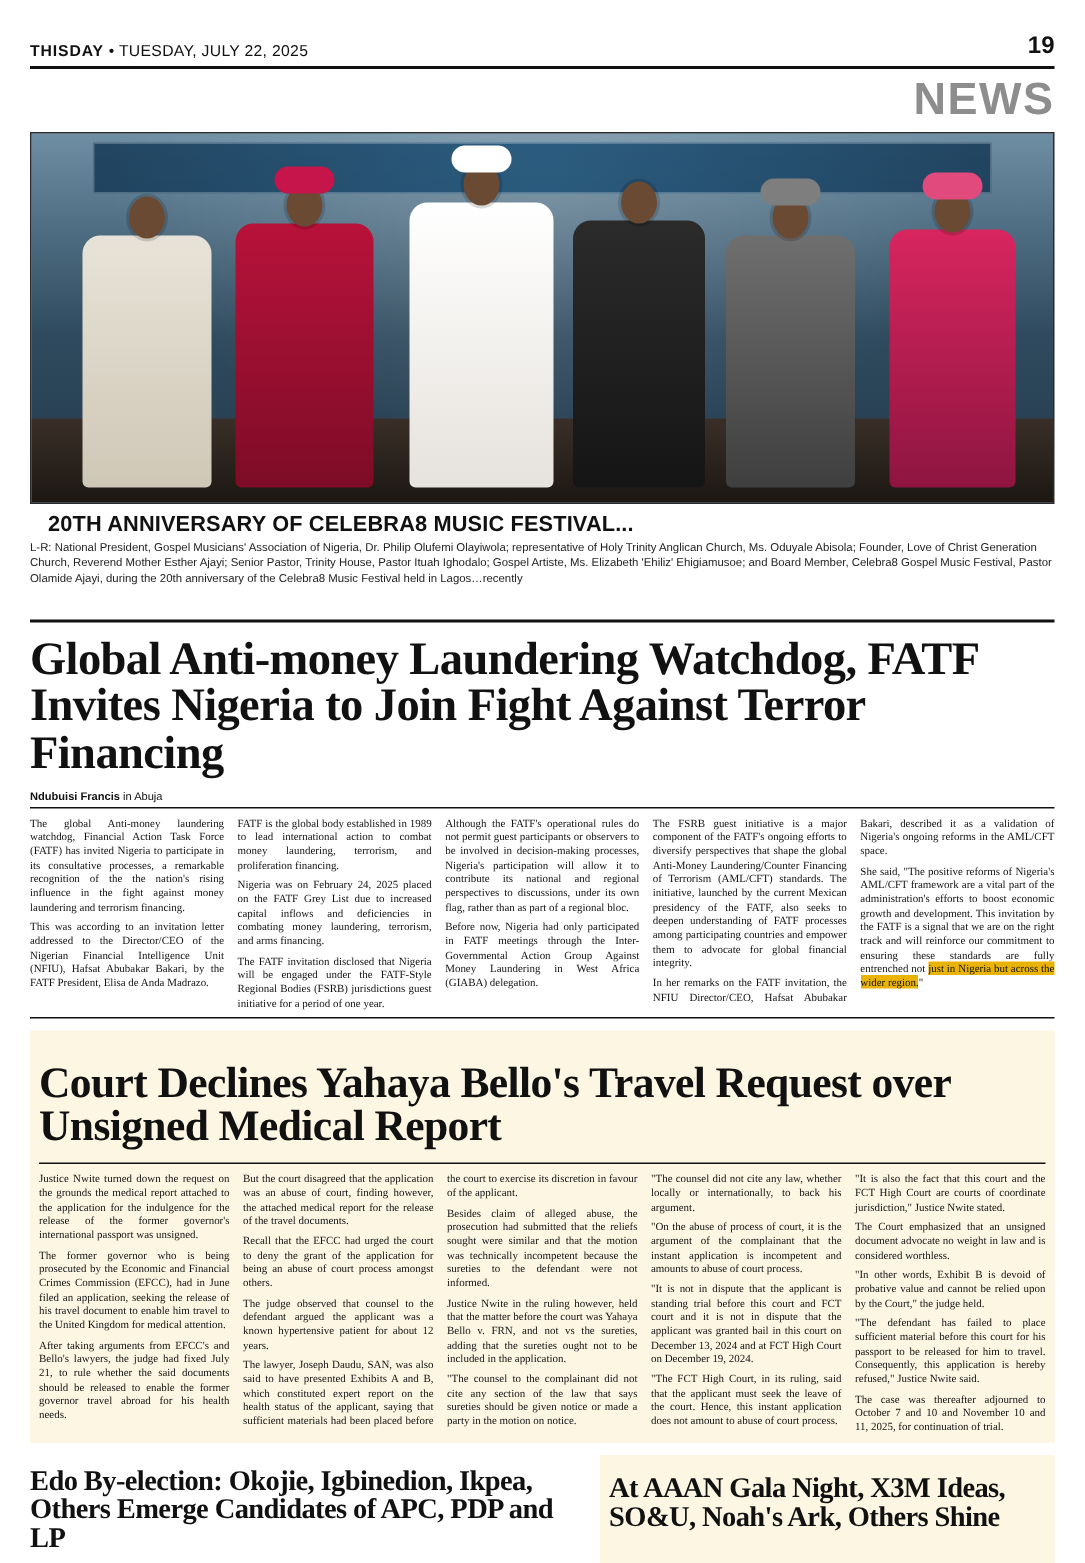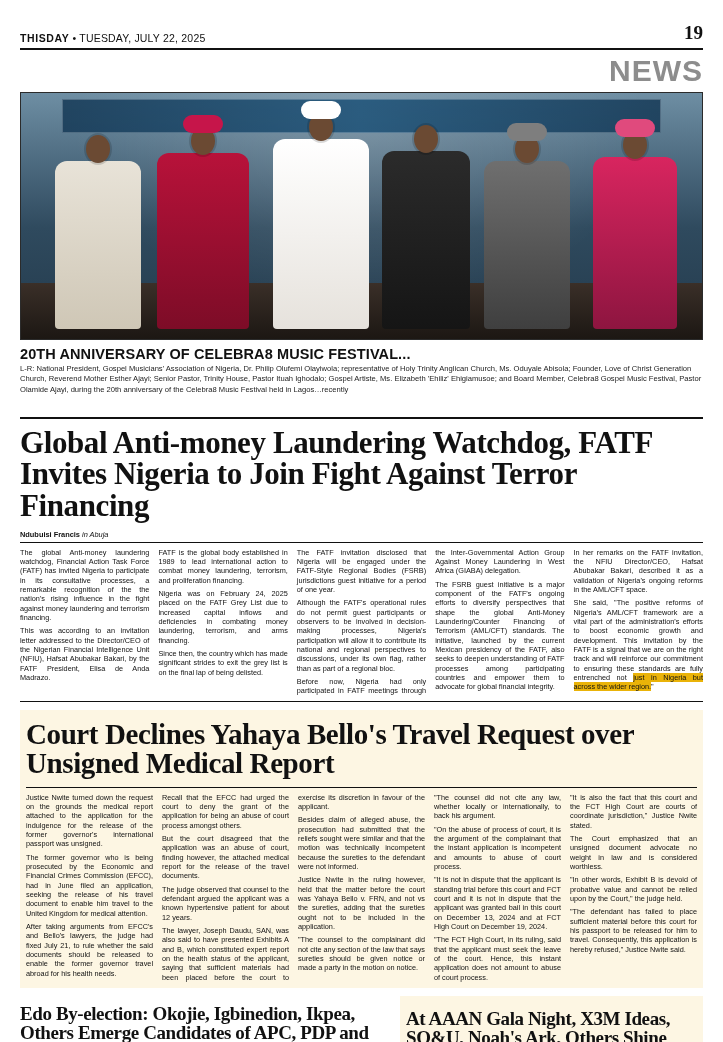--- a/index.html
+++ b/index.html
@@ -13,21 +13,21 @@
   }
   .page { width:723px; height:1042px; padding: 22px 20px 8px 20px; position:relative;border-radius:22px; }
 
   
   .masthead {
     display:flex; align-items:flex-end; justify-content:space-between;
     border-bottom: 2px solid #111; padding-bottom:4px;
   }
   .masthead-left { font-family:"Liberation Sans", sans-serif; font-size:10.5px; letter-spacing:.2px; }
   .masthead-left .brand { font-weight:bold; letter-spacing:.6px; }
-  .masthead-right { font-family:Liberation Serif, serif; font-weight:bold; font-size:19px; }
+  .masthead-right { font-family:Liberation Sans, sans-serif; font-weight:bold; font-size:16px; }
 
   .section-label {
     text-align:right;
     font-family:"Liberation Sans", sans-serif;
     font-weight:bold;
     font-size:30px;
     letter-spacing:1px;
     color:#8d8d8d;
     line-height:1;
     margin-top:6px;
@@ -65,21 +65,21 @@
     width:24px; height:28px; border-radius:50%; background:#6b4a33;
     box-shadow: 0 0 0 2px rgba(0,0,0,.15);
   }
   .figure .hat {
     position:absolute; top:-38px; left:50%; transform:translateX(-50%);
     width:40px; height:18px; border-radius:10px;
   }
   .caption-head {
     font-family:"Liberation Sans", sans-serif;
     font-weight:bold; font-size:14.5px; letter-spacing:.1px;
-    margin:6px 0 2px 0;
+    margin:6px 0 2px 12px;
   }
   .caption-body {
     font-family:"Liberation Sans", sans-serif;
     font-size:7.6px; line-height:1.35; color:#222;
     padding-bottom:22px; border-bottom:2px solid #111;
   }
 
   
   .headline {
     font-family:"Liberation Serif", serif;
@@ -88,35 +88,35 @@
   }
   .h-main { font-size:31px; }
   .h-court { font-size:29px; }
   .h-sub { font-size:19px; }
   .h-mid { font-size:19px; }
 
   .byline {
     font-family:"Liberation Sans", sans-serif;
     font-size:7.4px; font-weight:bold; margin-bottom:3px;
   }
-  .byline .loc { font-weight:normal; font-style:italic; }
+  .byline .loc { font-weight:normal; }
 
   .cols { column-gap:9px; }
   .cols p {
     margin:0 0 4px 0;
-    font-family:Liberation Sans, sans-serif;
+    font-family:Liberation Serif, serif;
     font-size:7.3px; line-height:1.28;
     text-align:justify;
     -webkit-hyphens:auto; hyphens:auto;
   }
   .rule-top { border-top:1.5px solid #111; padding-top:5px; }
   .rule-bot { border-bottom:1.5px solid #111; padding-bottom:5px; }
 
   .story-main .cols { column-count:5; }
-  .story-court { background:#fdf6e3; padding:2px 6px 6px 6px; margin-top:8px; }
+  .story-court { background:#fdf6e3; padding:13px 6px 6px 6px; margin-top:8px; }
   .story-court .cols { column-count:5; }
   .lower { display:flex; gap:10px; margin-top:8px; }
   .lower-left { width:55%; }
   .lower-right { width:45%; background:#fdf6e3; padding:5px 6px; }
   mark.hl { background:#eab308; color:#111; }
 </style>
 </head>
 <body>
 
 <div class="page">
@@ -169,51 +169,51 @@
     <h1 class="headline h-main">Global Anti-money Laundering Watchdog, FATF Invites Nigeria to Join Fight Against Terror Financing</h1>
     <div class="byline">
       <span>Ndubuisi Francis</span>
       <span class="loc">in Abuja</span>
     </div>
     <div class="cols rule-top rule-bot">
       <p>The global Anti-money laundering watchdog, Financial Action Task Force (FATF) has invited Nigeria to participate in its consultative processes, a remarkable recognition of the the nation's rising influence in the  fight against money laundering and terrorism financing.</p>
       <p>This was according to an invitation letter addressed to the Director/CEO of the Nigerian Financial Intelligence Unit (NFIU), Hafsat Abubakar Bakari, by the FATF President, Elisa de Anda Madrazo.</p>
       <p>FATF is the global body established in 1989 to lead international action to combat money laundering, terrorism, and proliferation financing.</p>
       <p>Nigeria was on February 24, 2025 placed on the FATF Grey List due to increased capital inflows and deficiencies in combating money laundering, terrorism, and arms financing.</p>
-      <p>Since then, the country which has made significant strides to exit the grey list is on the final lap of being delisted.</p>
       <p>The FATF invitation disclosed that Nigeria will be engaged under the FATF-Style Regional Bodies (FSRB) jurisdictions guest initiative for a period of one year.</p>
       <p>Although the FATF's operational rules do not permit guest participants or observers to be involved in decision-making processes, Nigeria's participation will allow it to contribute its national and regional perspectives to discussions, under its own flag, rather than as part of a regional bloc.</p>
       <p>Before now, Nigeria had only participated in FATF meetings through the Inter-Governmental Action Group Against Money Laundering in West Africa (GIABA) delegation.</p>
       <p>The FSRB guest initiative is a major component of the FATF's ongoing efforts to diversify perspectives that shape the global Anti-Money Laundering/Counter Financing of Terrorism (AML/CFT) standards. The initiative, launched by the current Mexican presidency of the FATF, also seeks to deepen understanding of FATF processes among participating countries and empower them to advocate for global financial integrity.</p>
       <p>In her remarks on the FATF invitation, the NFIU Director/CEO, Hafsat Abubakar Bakari, described it as a validation of Nigeria's ongoing reforms in the AML/CFT space.</p>
       <p><span>She said, "The positive reforms of Nigeria's AML/CFT framework are a vital part of the administration's efforts to boost economic growth and development. This invitation by the FATF is a signal that we are on the right track and will reinforce our commitment to ensuring these standards are fully entrenched not <mark class="hl">just in Nigeria but across the wider region.</mark>"</span></p>
     </div>
   </div>
 
   <div class="story-court">
     <h2 class="headline h-court">Court Declines Yahaya Bello's Travel Request over Unsigned Medical Report</h2>
     <div class="cols rule-top">
       <p>Justice Nwite turned down the request on the grounds the medical report attached to the application for the indulgence for the release of the former governor's international passport was unsigned.</p>
       <p>The former governor who is being prosecuted by the Economic and Financial Crimes Commission (EFCC), had in June filed an application, seeking the release of his travel document to enable him travel to the United Kingdom for medical attention.</p>
       <p>After taking arguments from EFCC's and Bello's lawyers, the judge had fixed July 21, to rule whether the said documents should be released to enable the former governor travel abroad for his health needs.</p>
+      <p>But the court disagreed that the application was an abuse of court, finding however, the attached medical report for the release of the travel documents.</p>
       <p>Recall that the EFCC had urged the court to deny the grant of the application for being an abuse of court process amongst others.</p>
-      <p>But the court disagreed that the application was an abuse of court, finding however, the attached medical report for the release of the travel documents.</p>
       <p>The judge observed that counsel to the defendant argued the applicant was a known hypertensive patient for about 12 years.</p>
       <p>The lawyer, Joseph Daudu, SAN, was also said to have presented Exhibits A and B, which constituted expert report on the health status of the applicant, saying that sufficient materials had been placed before the court to exercise its discretion in favour of the applicant.</p>
       <p>Besides claim of alleged abuse, the prosecution had submitted that the reliefs sought were similar and that the motion was technically incompetent because the sureties to the defendant were not informed.</p>
       <p>Justice Nwite in the ruling however, held that the matter before the court was Yahaya Bello v. FRN, and not vs the sureties, adding that the sureties ought not to be included in the application.</p>
       <p>"The counsel to the complainant did not cite any section of the law that says sureties should be given notice or made a party in the motion on notice.</p>
       <p>"The counsel did not cite any law, whether locally or internationally, to back his argument.</p>
       <p>"On the abuse of process of court, it is the argument of the complainant that the instant application is incompetent and amounts to abuse of court process.</p>
       <p>"It is not in dispute that the applicant is standing trial before this court and FCT court and it is not in dispute that the applicant was granted bail in this court on December 13, 2024 and at FCT High Court on December 19, 2024.</p>
       <p>"The FCT High Court, in its ruling, said that the applicant must seek the leave of the court. Hence, this instant application does not amount to abuse of court process.</p>
       <p>"It is also the fact that this court and the FCT High Court are courts of coordinate jurisdiction," Justice Nwite stated.</p>
       <p>The Court emphasized that an unsigned document advocate no weight in law and is considered worthless.</p>
       <p>"In other words, Exhibit B is devoid of probative value and cannot be relied upon by the Court," the judge held.</p>
       <p>"The defendant has failed to place sufficient material before this court for his passport to be released for him to travel. Consequently, this application is hereby refused," Justice Nwite said.</p>
+      <p>The case was thereafter adjourned to October 7 and 10 and November 10 and 11, 2025, for continuation of trial.</p>
     </div>
   </div>
 
   <div class="lower">
 
     <div class="lower-left">
       <h2 class="headline h-sub">Edo By-election: Okojie, Igbinedion, Ikpea, Others Emerge Candidates of APC, PDP and LP</h2>
 
     </div>
 

